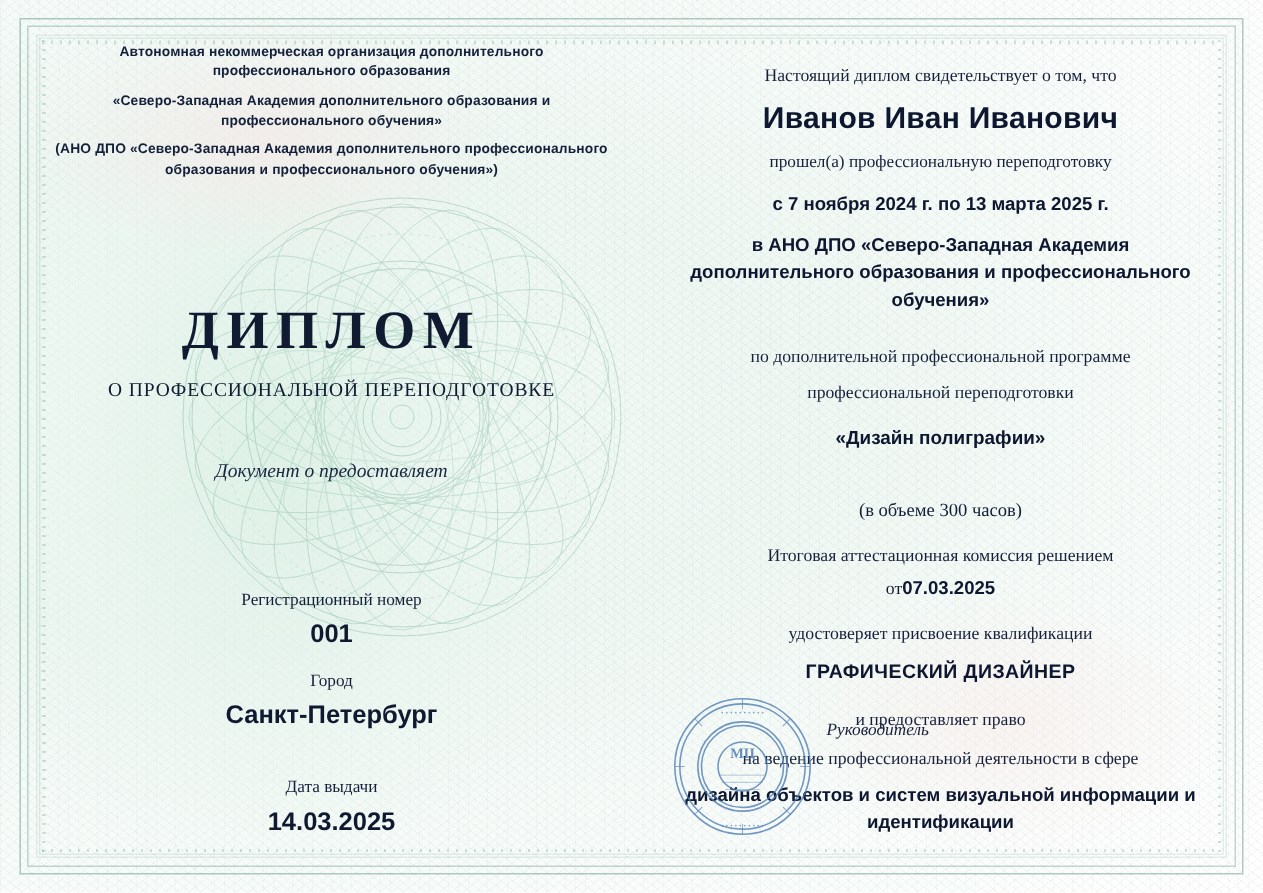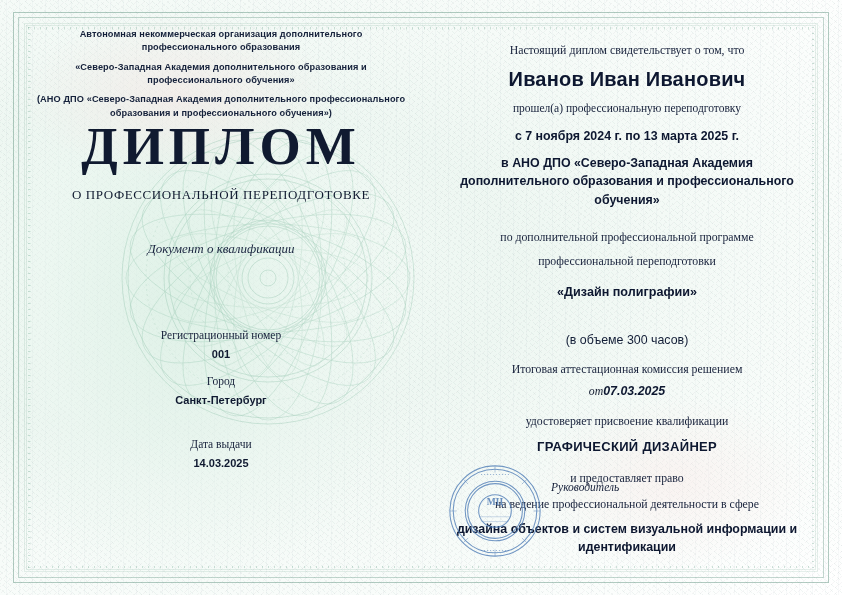--- a/index.html
+++ b/index.html
@@ -135,22 +135,23 @@
     font-weight: bold;
     line-height: 1.45;
     color: #14203a;
     letter-spacing: 0.1px;
     padding: 0 6px;
   }
   .org-block p { margin: 0 0 6px 0; }
   .org-block p:last-child { margin-bottom: 0; }
 
   .diplom-title {
-    font-family: "Liberation Serif", serif;
-    font-size: 53px;
+    margin-top: 82px;
+    font-family: "Liberation Serif", serif;
+    font-size: 36px;
     font-weight: bold;
     letter-spacing: 5px;
     color: #101a30;
     line-height: 1;
   }
   .subtitle {
     margin-top: 14px;
     font-family: "Liberation Serif", serif;
     font-size: 13px;
     letter-spacing: 0.6px;
@@ -164,21 +165,21 @@
     color: #1a2540;
   }
 
   .field-label {
     font-family: "Liberation Serif", serif;
     font-size: 11.5px;
     color: #16203a;
   }
   .field-value {
     font-family: "Liberation Sans", sans-serif;
-    font-size: 11px;
+    font-size: 17px;
     font-weight: bold;
     color: #0f1930;
     margin-top: 7px;
   }
   .reg-block { margin-top: 72px; }
   .city-block { margin-top: 15px; }
   .date-block { margin-top: 32px; }
 
   
   .r-line {
@@ -214,30 +215,29 @@
   .mt20 { margin-top: 20px; }
   .mt34 { margin-top: 34px; }
 
   .prog-name {
     font-family: "Liberation Sans", sans-serif;
     font-weight: bold;
     font-size: 12.6px;
     color: #0d1730;
   }
   .volume {
-    font-family: Liberation Sans, sans-serif;
+    font-family: Liberation Serif, serif;
     font-size: 12.4px;
     color: #121d36;
   }
   .date-row {
     display: flex;
     justify-content: center;
     align-items: baseline;
     margin-top: 6px;
-    font-style: italic;
   }
   .date-row .lbl { font-size: 11.8px; font-family: "Liberation Serif", serif; }
   .date-row .val {
     font-family: "Liberation Sans", sans-serif;
     font-weight: bold;
     font-size: 12.4px;
     color: #0d1730;
   }
   .qual {
     font-family: "Liberation Sans", sans-serif;
@@ -331,21 +331,21 @@
 
     <div class="left-col">
       <div class="org-block">
         <p>Автономная некоммерческая организация дополнительного профессионального образования</p>
         <p>«Северо-Западная Академия дополнительного образования и профессионального обучения»</p>
         <p>(АНО ДПО «Северо-Западная Академия дополнительного профессионального образования и профессионального обучения»)</p>
       </div>
 
       <div class="diplom-title">ДИПЛОМ</div>
       <div class="subtitle">О ПРОФЕССИОНАЛЬНОЙ ПЕРЕПОДГОТОВКЕ</div>
-      <div class="doc-kval">Документ о квалификации</div>
+      <div class="doc-kval">Документ о предоставляет</div>
 
       <div class="reg-block">
         <div class="field-label">Регистрационный номер</div>
         <div class="field-value">001</div>
       </div>
 
       <div class="city-block">
         <div class="field-label">Город</div>
         <div class="field-value">Санкт-Петербург</div>
       </div>

